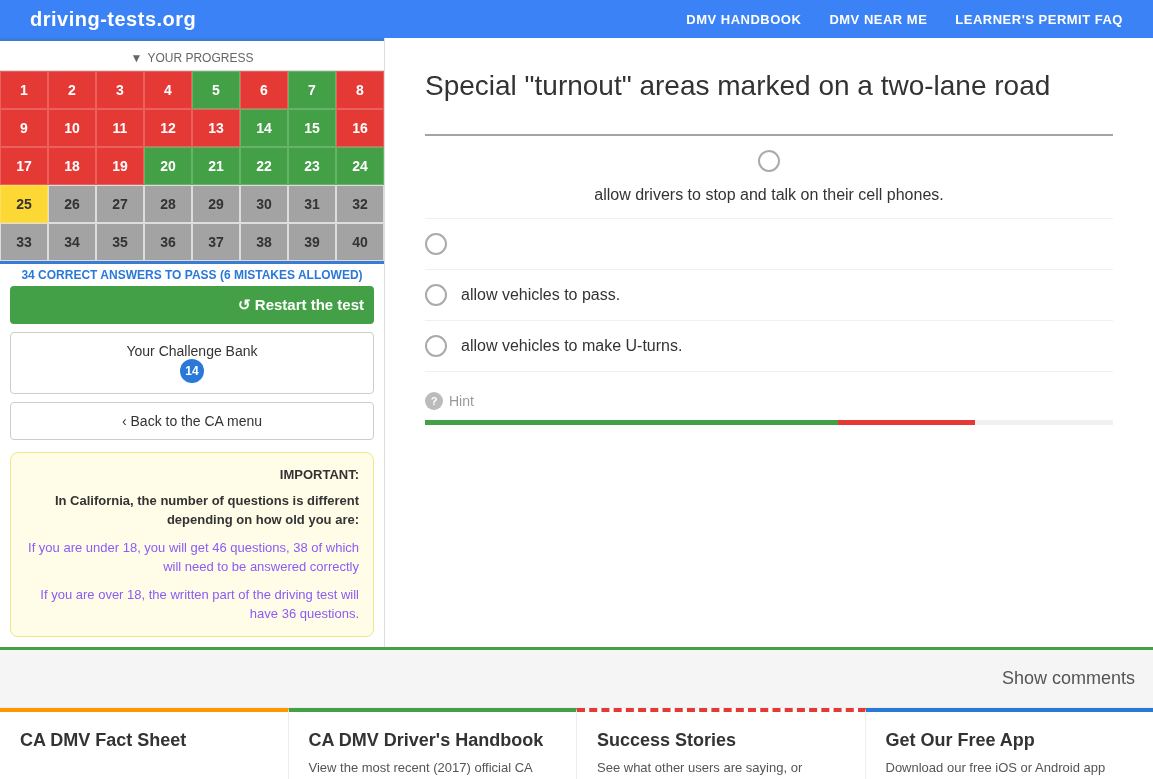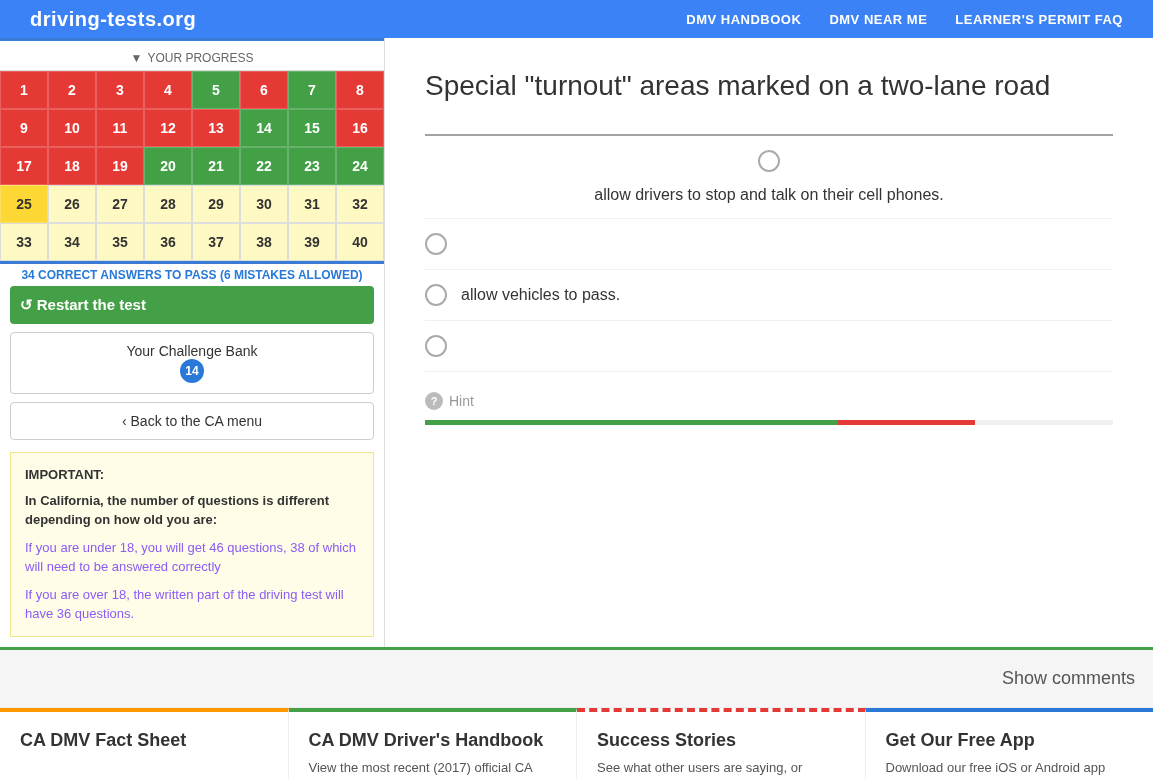--- a/index.html
+++ b/index.html
@@ -77,21 +77,21 @@
       justify-content: center;
       font-weight: bold;
       font-size: 14px;
       color: white;
       border: 1px solid rgba(255,255,255,0.2);
       cursor: pointer;
     }
     .grid-cell.red { background: #e53935; }
     .grid-cell.green { background: #43a047; }
     .grid-cell.yellow { background: #fdd835; color: #333; }
-    .grid-cell.white-cell { background: #fef9c3; color: #333; border: 1px solid #ddd; }
+    .grid-cell.white-cell { background: #a3a3a3; color: #333; border: 1px solid #ddd; }
 
     .pass-text {
       text-align: center;
       padding: 4px;
       font-size: 12px;
       font-weight: bold;
       color: #2979d8;
     }
 
     .restart-btn {
@@ -99,21 +99,21 @@
       width: calc(100% - 20px);
       margin: 0 10px 8px;
       padding: 10px;
       background: #43a047;
       color: white;
       border: none;
       border-radius: 4px;
       font-size: 15px;
       font-weight: bold;
       cursor: pointer;
-      text-align: left;
+      text-align: right;
     }
 
     .challenge-bank-btn {
       display: flex;
       align-items: center;
       justify-content: space-between;
       width: calc(100% - 20px);
       margin: 0 10px 8px;
       padding: 10px 12px;
       background: white;
@@ -149,23 +149,24 @@
       font-size: 14px;
       cursor: pointer;
       text-align: center;
     }
 
     .important-box {
       margin: 0 10px 10px;
       padding: 12px 14px;
       background: #fffde7;
       border: 1px solid #f0e68c;
-      border-radius: 0;
+      border-radius: 8px;
       font-size: 13px;
       line-height: 1.5;
+      text-align: right;
     }
     .important-box .important-title {
       font-weight: bold;
       font-size: 13px;
       margin-bottom: 6px;
     }
     .important-box .bold-text {
       font-weight: bold;
     }
     .important-box p {
@@ -392,20 +393,21 @@
   </li>
         <li class="answer-option">
     <div class="radio-circle"></div>
   </li>
         <li class="answer-option">
     <div class="radio-circle"></div>
     <span>allow vehicles to pass.</span>
   </li>
         <li class="answer-option">
     <div class="radio-circle"></div>
+    <span>allow vehicles to make U-turns.</span>
   </li>
       </ul>
 
     <div class="hint-row">
       <span class="hint-icon">?</span>
       <span>Hint</span>
     </div>
 
     <div class="progress-bar-divider">
       <div class="pb-green"></div>

